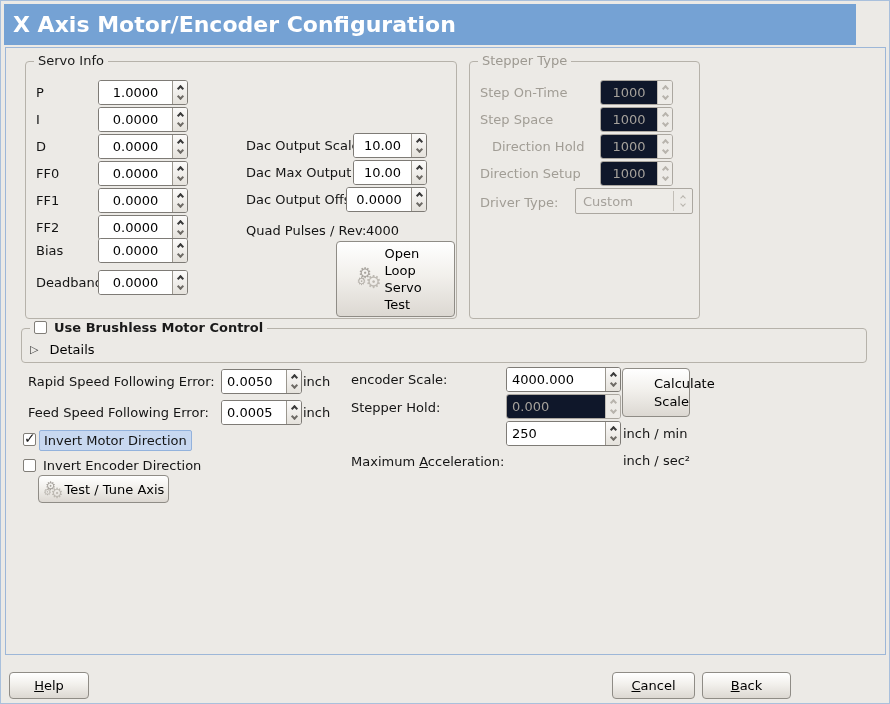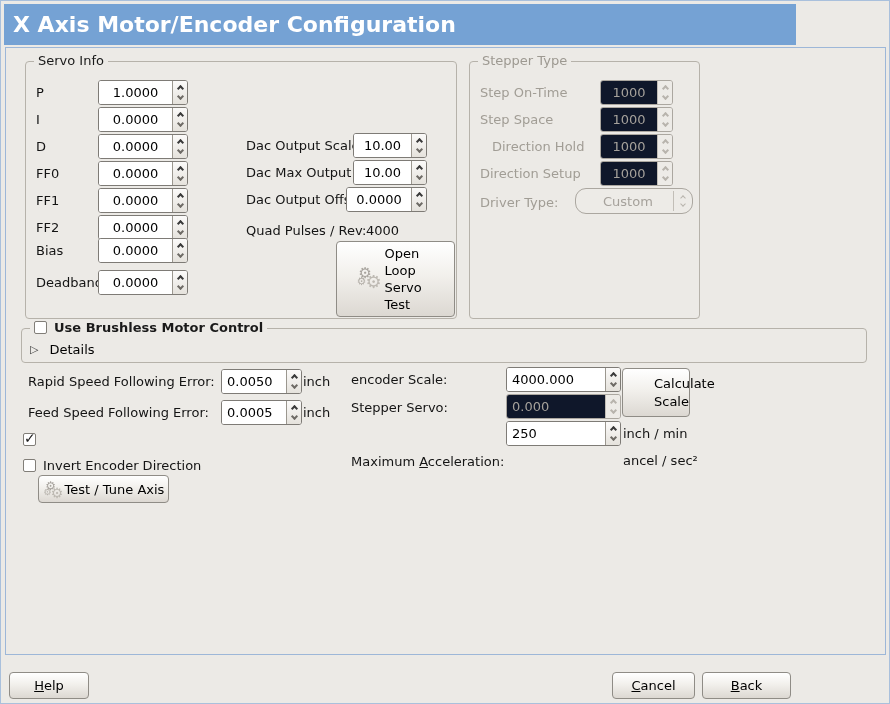--- a/index.html
+++ b/index.html
@@ -1,18 +1,18 @@
 <!DOCTYPE html>
 <html><head>
 <meta charset="utf-8">
 <style>
   html,body{margin:0;padding:0;background:#d6d3ce;}
   *{box-sizing:border-box;font-family:"DejaVu Sans","Liberation Sans",sans-serif;}
   #window{position:relative;width:890px;height:704px;background:#ECEAE6;border:1px solid #A9C0DC;overflow:hidden;}
-  #titlebar{position:absolute;left:3px;top:3px;width:792px;height:41px;background:#75A2D4;color:#fff;
+  #titlebar{position:absolute;left:3px;top:3px;width:852px;height:41px;background:#75A2D4;color:#fff;
             font-size:22px;font-weight:bold;line-height:41px;padding-left:9px;}
   #contentbox{position:absolute;left:4px;top:46px;width:881px;height:608px;border:1px solid #9DB7D8;}
   .frame{position:absolute;border:1px solid #B6B2AA;border-radius:4px;}
   .legend{position:absolute;top:-9px;left:8px;background:#ECEAE6;padding:0 4px;font-size:13px;color:#1a1a1a;white-space:nowrap;}
   .legend.dim{color:#9D9991;}
   .lbl{position:absolute;font-size:13px;color:#141414;white-space:nowrap;line-height:25px;}
   .lbl.dim{color:#A19D95;}
   .val{position:absolute;font-size:13px;color:#141414;white-space:nowrap;line-height:25px;}
   .spin{position:absolute;display:flex;height:25px;border:1px solid #7E7B76;border-radius:3px;background:#fff;overflow:hidden;}
   .spin .entry{border:none;outline:none;height:100%;font-size:13px;color:#000;padding:0 5px;background:#fff;}
@@ -26,21 +26,21 @@
   .spin.dis .entry{color:#A5A19B;background:#0f172a;}
   .spin.dis .steps{background:#EDEBE7;border-left-color:#C2BEB7;}
   .spin.dis .chev{border-color:#B8B4AD;}
   .btn{position:absolute;border:1px solid #8F8C86;border-radius:4px;color:#000;font-size:13px;
        background:linear-gradient(#FFFFFF,#F2F0EC 45%,#DCD8D2);display:flex;align-items:center;justify-content:center;cursor:default;}
   .btn .mn{text-decoration:underline;}
   .btn.default{box-shadow:0 0 0 2px #8DB2DE;}
   .cb{position:absolute;width:13px;height:13px;background:#fff;border:1px solid #817E78;border-radius:2px;}
   .cb .mark{position:absolute;left:0px;top:-4px;font-size:14px;font-weight:bold;color:#1a1a1a;}
   .hl{background:#C8D8F0;border:1px solid #93B2DC;border-radius:2px;padding:1px 4px;}
-  .combo{position:absolute;display:flex;align-items:center;border:1px solid #ABA7A0;border-radius:11px;background:#EDEBE7;padding-left:20px;}
+  .combo{position:absolute;display:flex;align-items:center;border:1px solid #ABA7A0;border-radius:2px;background:#EDEBE7;}
   .combo .ctext{flex:1;font-size:13px;color:#A5A19B;padding-left:7px;}
   .combo .csep{width:1px;align-self:stretch;background:#C2BEB7;margin:2px 0;}
   .combo .carr{width:18px;display:flex;flex-direction:column;align-items:center;justify-content:center;gap:2px;}
   .combo .chev{width:4px;height:4px;border-width:1.5px;border-color:#B8B4AD;}
   .combo .chev.up{margin:0;}
   .combo .chev.dn{margin:0;}
   .gears{position:relative;width:26px;height:26px;}
   .gears .g1{position:absolute;left:0;top:-2px;font-size:15px;color:#A8A49E;}
   .gears .g2{position:absolute;left:7px;top:5px;font-size:18px;color:#BDB9B2;}
   .gears .g3{position:absolute;left:-2px;top:9px;font-size:11px;color:#B3AFA8;}
@@ -311,21 +311,21 @@
         </span>
         <span class="st">
           <i class="chev dn"></i>
         </span>
       </div>
     </div>
   <div class="btn" style="left:621px;top:367px;width:68px;height:49px;">
     <span style="width:60px;line-height:18px;text-align:left;padding-left:4px;margin-left:48px;">Calculate Scale</span>
   </div>
 
-  <span class="lbl" style="left:350px;top:394px;">Stepper Servo:</span>
+  <span class="lbl" style="left:350px;top:394px;">Stepper Hold:</span>
   <div class="spin dis" style="left:505px;top:393px;">
       <input class="entry" style="width: 98px;" disabled="" value="0.000">
       <div class="steps">
         <span class="st">
           <i class="chev up"></i>
         </span>
         <span class="st">
           <i class="chev dn"></i>
         </span>
       </div>
@@ -338,25 +338,26 @@
           <i class="chev up"></i>
         </span>
         <span class="st">
           <i class="chev dn"></i>
         </span>
       </div>
     </div>
   <span class="lbl" style="left:622px;top:420px;">inch / min</span>
 
   <span class="lbl" style="left:350px;top:448px;"><span>Maximum </span><span class="mn">A</span><span>cceleration:</span></span>
-  <span class="lbl" style="left:622px;top:447px;">ancel / sec²</span>
+  <span class="lbl" style="left:622px;top:447px;">inch / sec²</span>
 
   <span class="cb" style="left:22px;top:432px;">
     <span class="mark">✓</span>
   </span>
+  <span class="lbl hl" style="left:38px;top:429px;line-height:17px;">Invert Motor Direction</span>
 
   <span class="cb" style="left:22px;top:458px;"></span>
   <span class="lbl" style="left:42px;top:455px;line-height:20px;">Invert Encoder Direction</span>
 
   <div class="btn" style="left:37px;top:474px;width:131px;height:28px;">
     <span class="gears" style="width:22px;height:22px;transform:scale(.8);">
       <span class="g1">⚙</span>
         <span class="g2">⚙</span>
         <span class="g3">⚙</span>
     </span>

